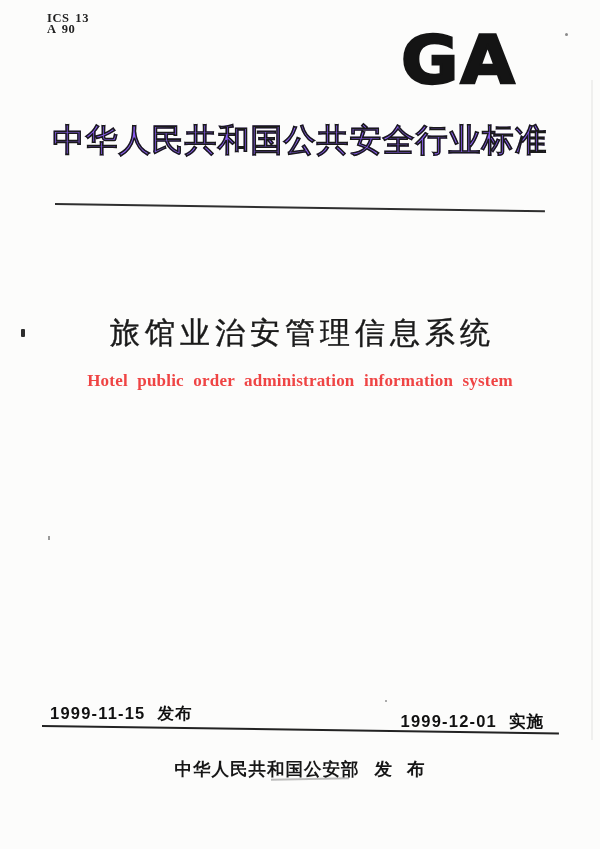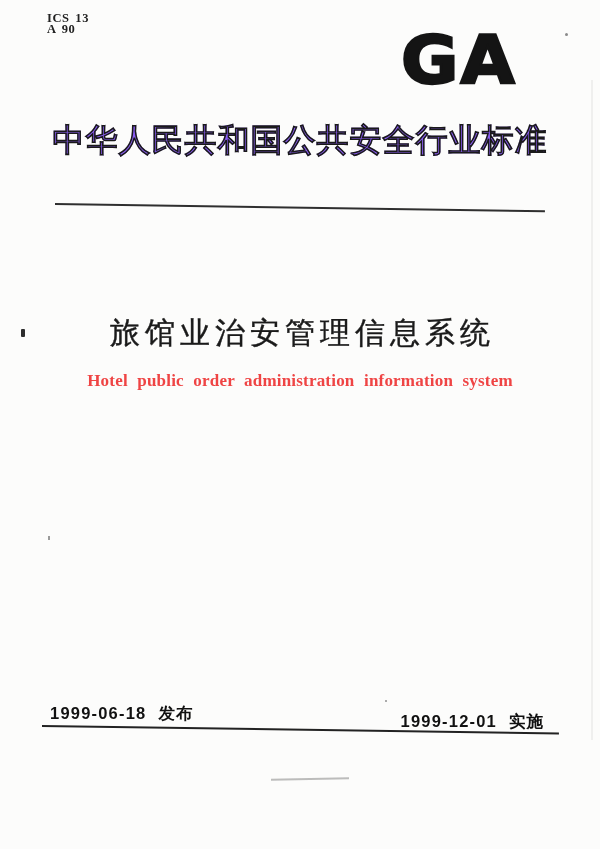--- a/index.html
+++ b/index.html
@@ -109,29 +109,32 @@
   <div class="logo">GA</div>
 
   <h1 class="std-type">中华人民共和国公共安全行业标准</h1>
 
   <div class="rule rule-top"></div>
 
   <h2 class="title-zh">旅馆业治安管理信息系统</h2>
   <h3 class="title-en">Hotel public order administration information system</h3>
 
   <div class="date date-issue">
-    <span>1999-06-18</span><span class="label">发布</span>
+    <span>1999-11-15</span><span class="label">发布</span>
   </div>
 
   <div class="date date-impl">
     <span>1999-12-01</span><span class="label">实施</span>
   </div>
 
   <div class="rule rule-bottom"></div>
 
+  <div class="publisher">
+    <span>中华人民共和国公安部</span><span class="publish-action">发 布</span>
+  </div>
 
   <div class="speck speck-1"></div>
   <div class="speck speck-2"></div>
   <div class="speck speck-3"></div>
   <div class="speck speck-4"></div>
   <div class="speck speck-5"></div>
   <div class="speck edge-shade"></div>
 
 </div>
 

